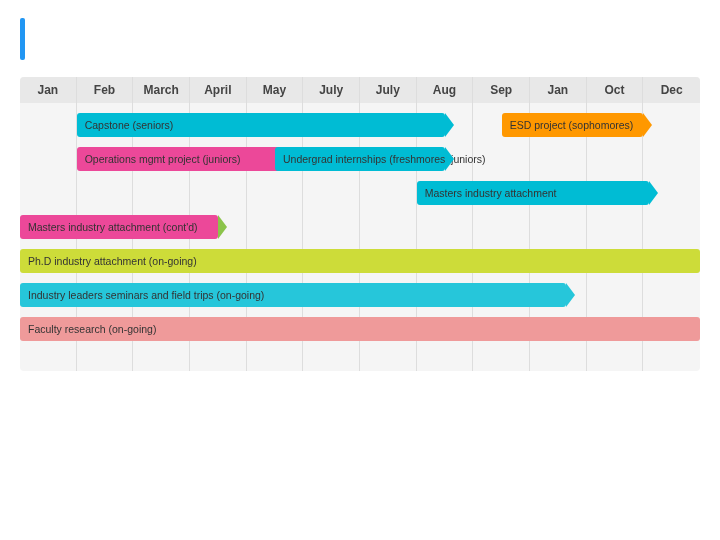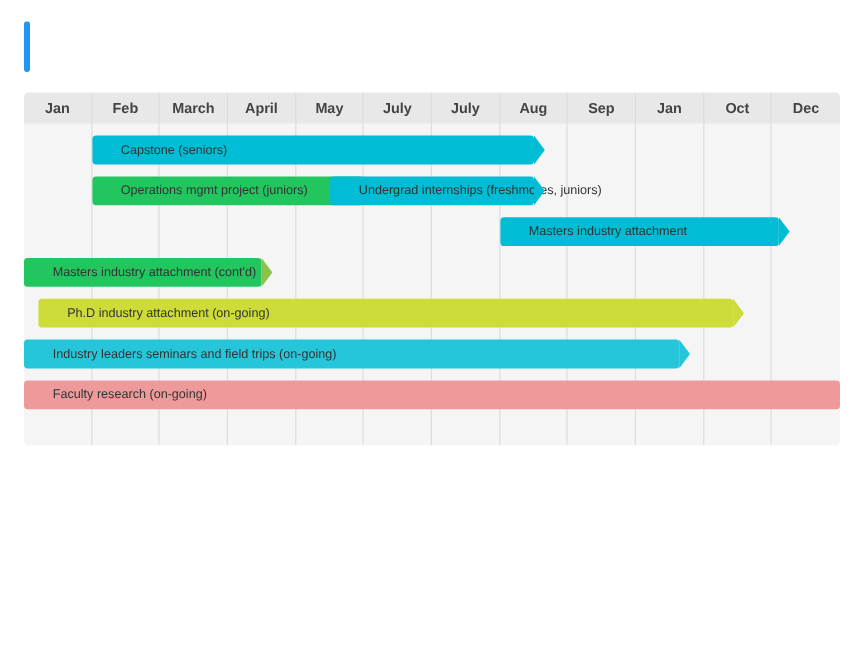--- a/index.html
+++ b/index.html
@@ -91,21 +91,21 @@
       align-items: center;
       margin-bottom: 2px;
     }
 
     .bar {
       position: absolute;
       height: 24px;
       border-radius: 3px;
       display: flex;
       align-items: center;
-      padding: 0 24px;
+      padding: 0 8px;
       font-size: 10.5px;
       font-weight: 500;
       color: #333;
       white-space: nowrap;
       overflow: visible;
     }
 
     
     .bar-arrow::after {
       content: '';
@@ -115,21 +115,21 @@
       transform: translateY(-50%);
       width: 0;
       height: 0;
       border-top: 12px solid transparent;
       border-bottom: 12px solid transparent;
     }
 
     .bar-cyan { background: #00BCD4; }
     .bar-cyan.bar-arrow::after { border-left: 9px solid #00BCD4; }
 
-    .bar-green { background: #22c55e; }
+    .bar-green { background: #ec4899; }
     .bar-green.bar-arrow::after { border-left: 9px solid #8BC34A; }
 
     .bar-orange { background: #FF9800; }
     .bar-orange.bar-arrow::after { border-left: 9px solid #FF9800; }
 
     .bar-lime { background: #CDDC39; }
     .bar-lime.bar-arrow::after { border-left: 9px solid #CDDC39; }
 
     .bar-teal { background: #26C6DA; }
     .bar-teal.bar-arrow::after { border-left: 9px solid #26C6DA; }
@@ -177,33 +177,34 @@
           <div class="grid-line"></div>
           <div class="grid-line"></div>
           <div class="grid-line"></div>
           <div class="grid-line"></div>
           <div class="grid-line"></div>
           <div class="grid-line"></div>
         </div>
 
     <div class="bar-row">
           <div class="bar bar-cyan bar-arrow" style="left: 56.6667px; width: 368.333px;">Capstone (seniors)</div>
+          <div class="bar bar-orange bar-arrow" style="left: 481.667px; width: 141.667px;">ESD project (sophomores)</div>
         </div>
         <div class="bar-row">
           <div class="bar bar-green bar-arrow" style="left: 56.6667px; width: 226.667px;">Operations mgmt project (juniors)</div>
           <div class="bar bar-cyan bar-arrow" style="left: 255px; width: 170px;">Undergrad internships (freshmores, juniors)</div>
         </div>
         <div class="bar-row">
           <div class="bar bar-cyan bar-arrow" style="left: 396.667px; width: 232px;">Masters industry attachment</div>
         </div>
         <div class="bar-row">
           <div class="bar bar-green bar-arrow" style="left: 0px; width: 198.333px;">Masters industry attachment (cont'd)</div>
         </div>
         <div class="bar-row">
-          <div class="bar bar-lime bar-arrow" style="left: 12px; width: 579px;">Ph.D industry attachment (on-going)</div>
+          <div class="bar bar-lime bar-arrow" style="left: 0px; width: 680px;">Ph.D industry attachment (on-going)</div>
         </div>
         <div class="bar-row">
           <div class="bar bar-teal bar-arrow" style="left: 0px; width: 546px;">Industry leaders seminars and field trips (on-going)</div>
         </div>
         <div class="bar-row">
           <div class="bar bar-salmon bar-arrow" style="left: 0px; width: 680px; text-align: right;">Faculty research (on-going)</div>
         </div>
       </div>
   </div>
 </div>

